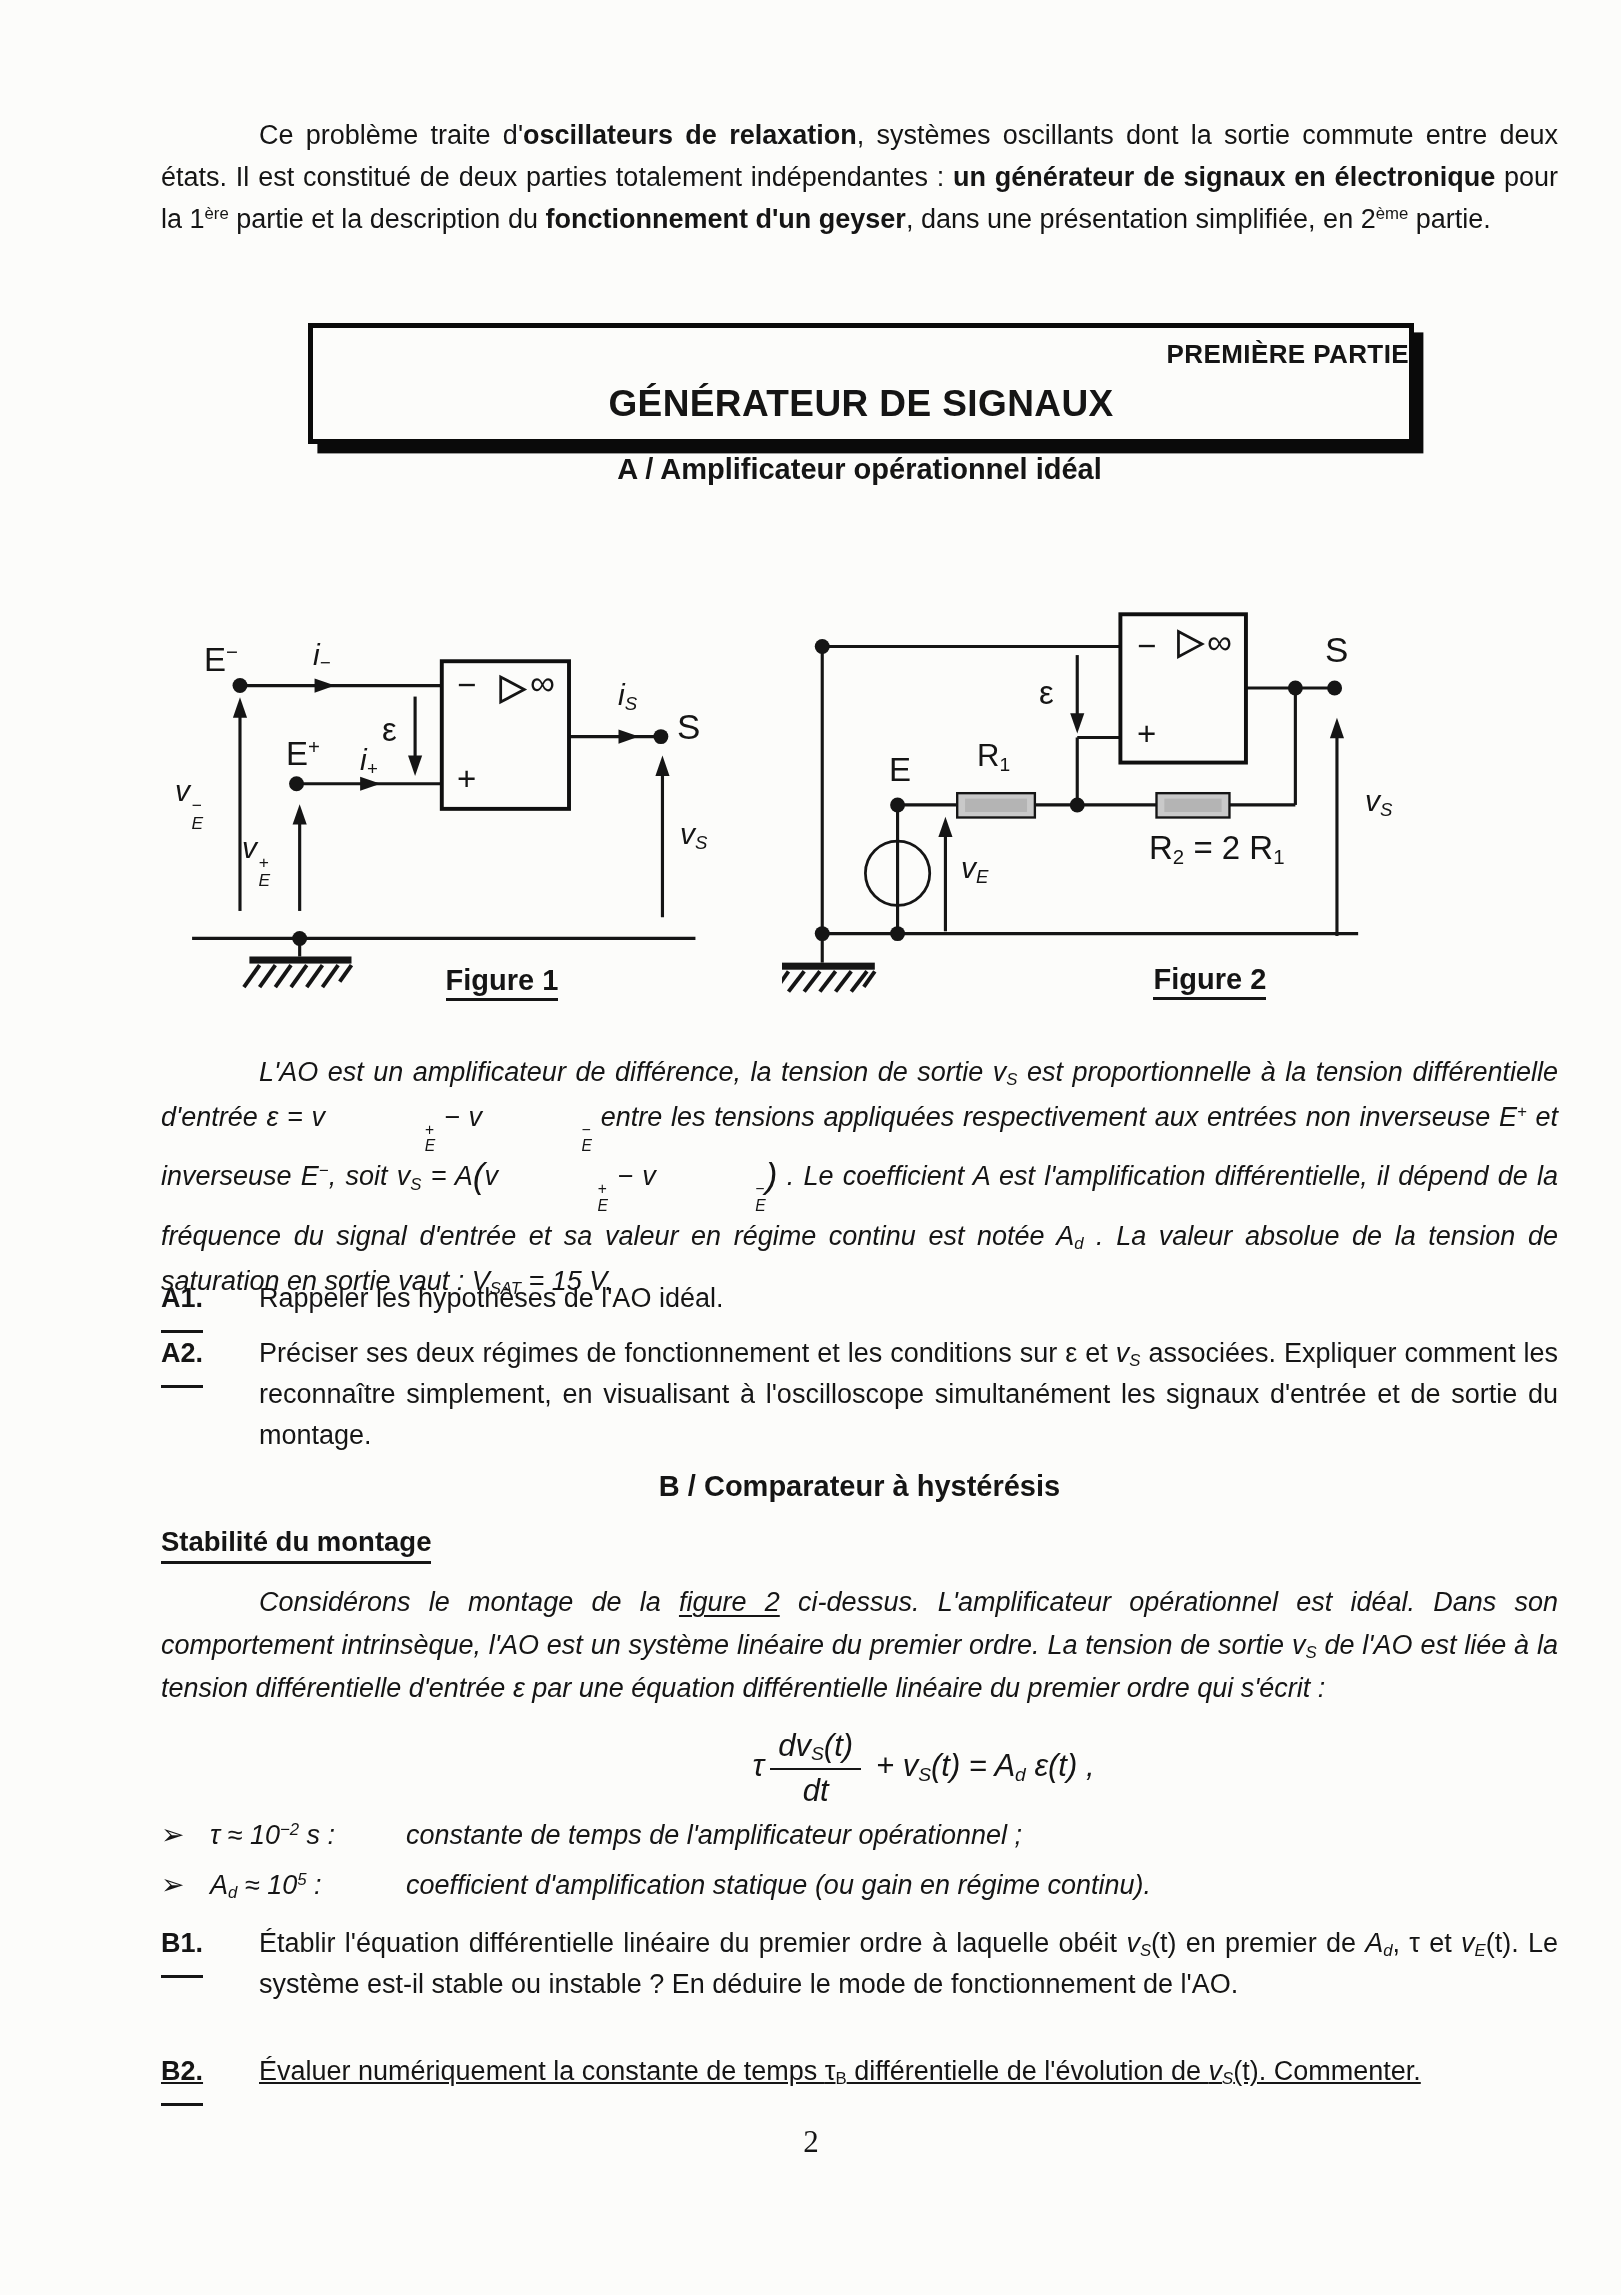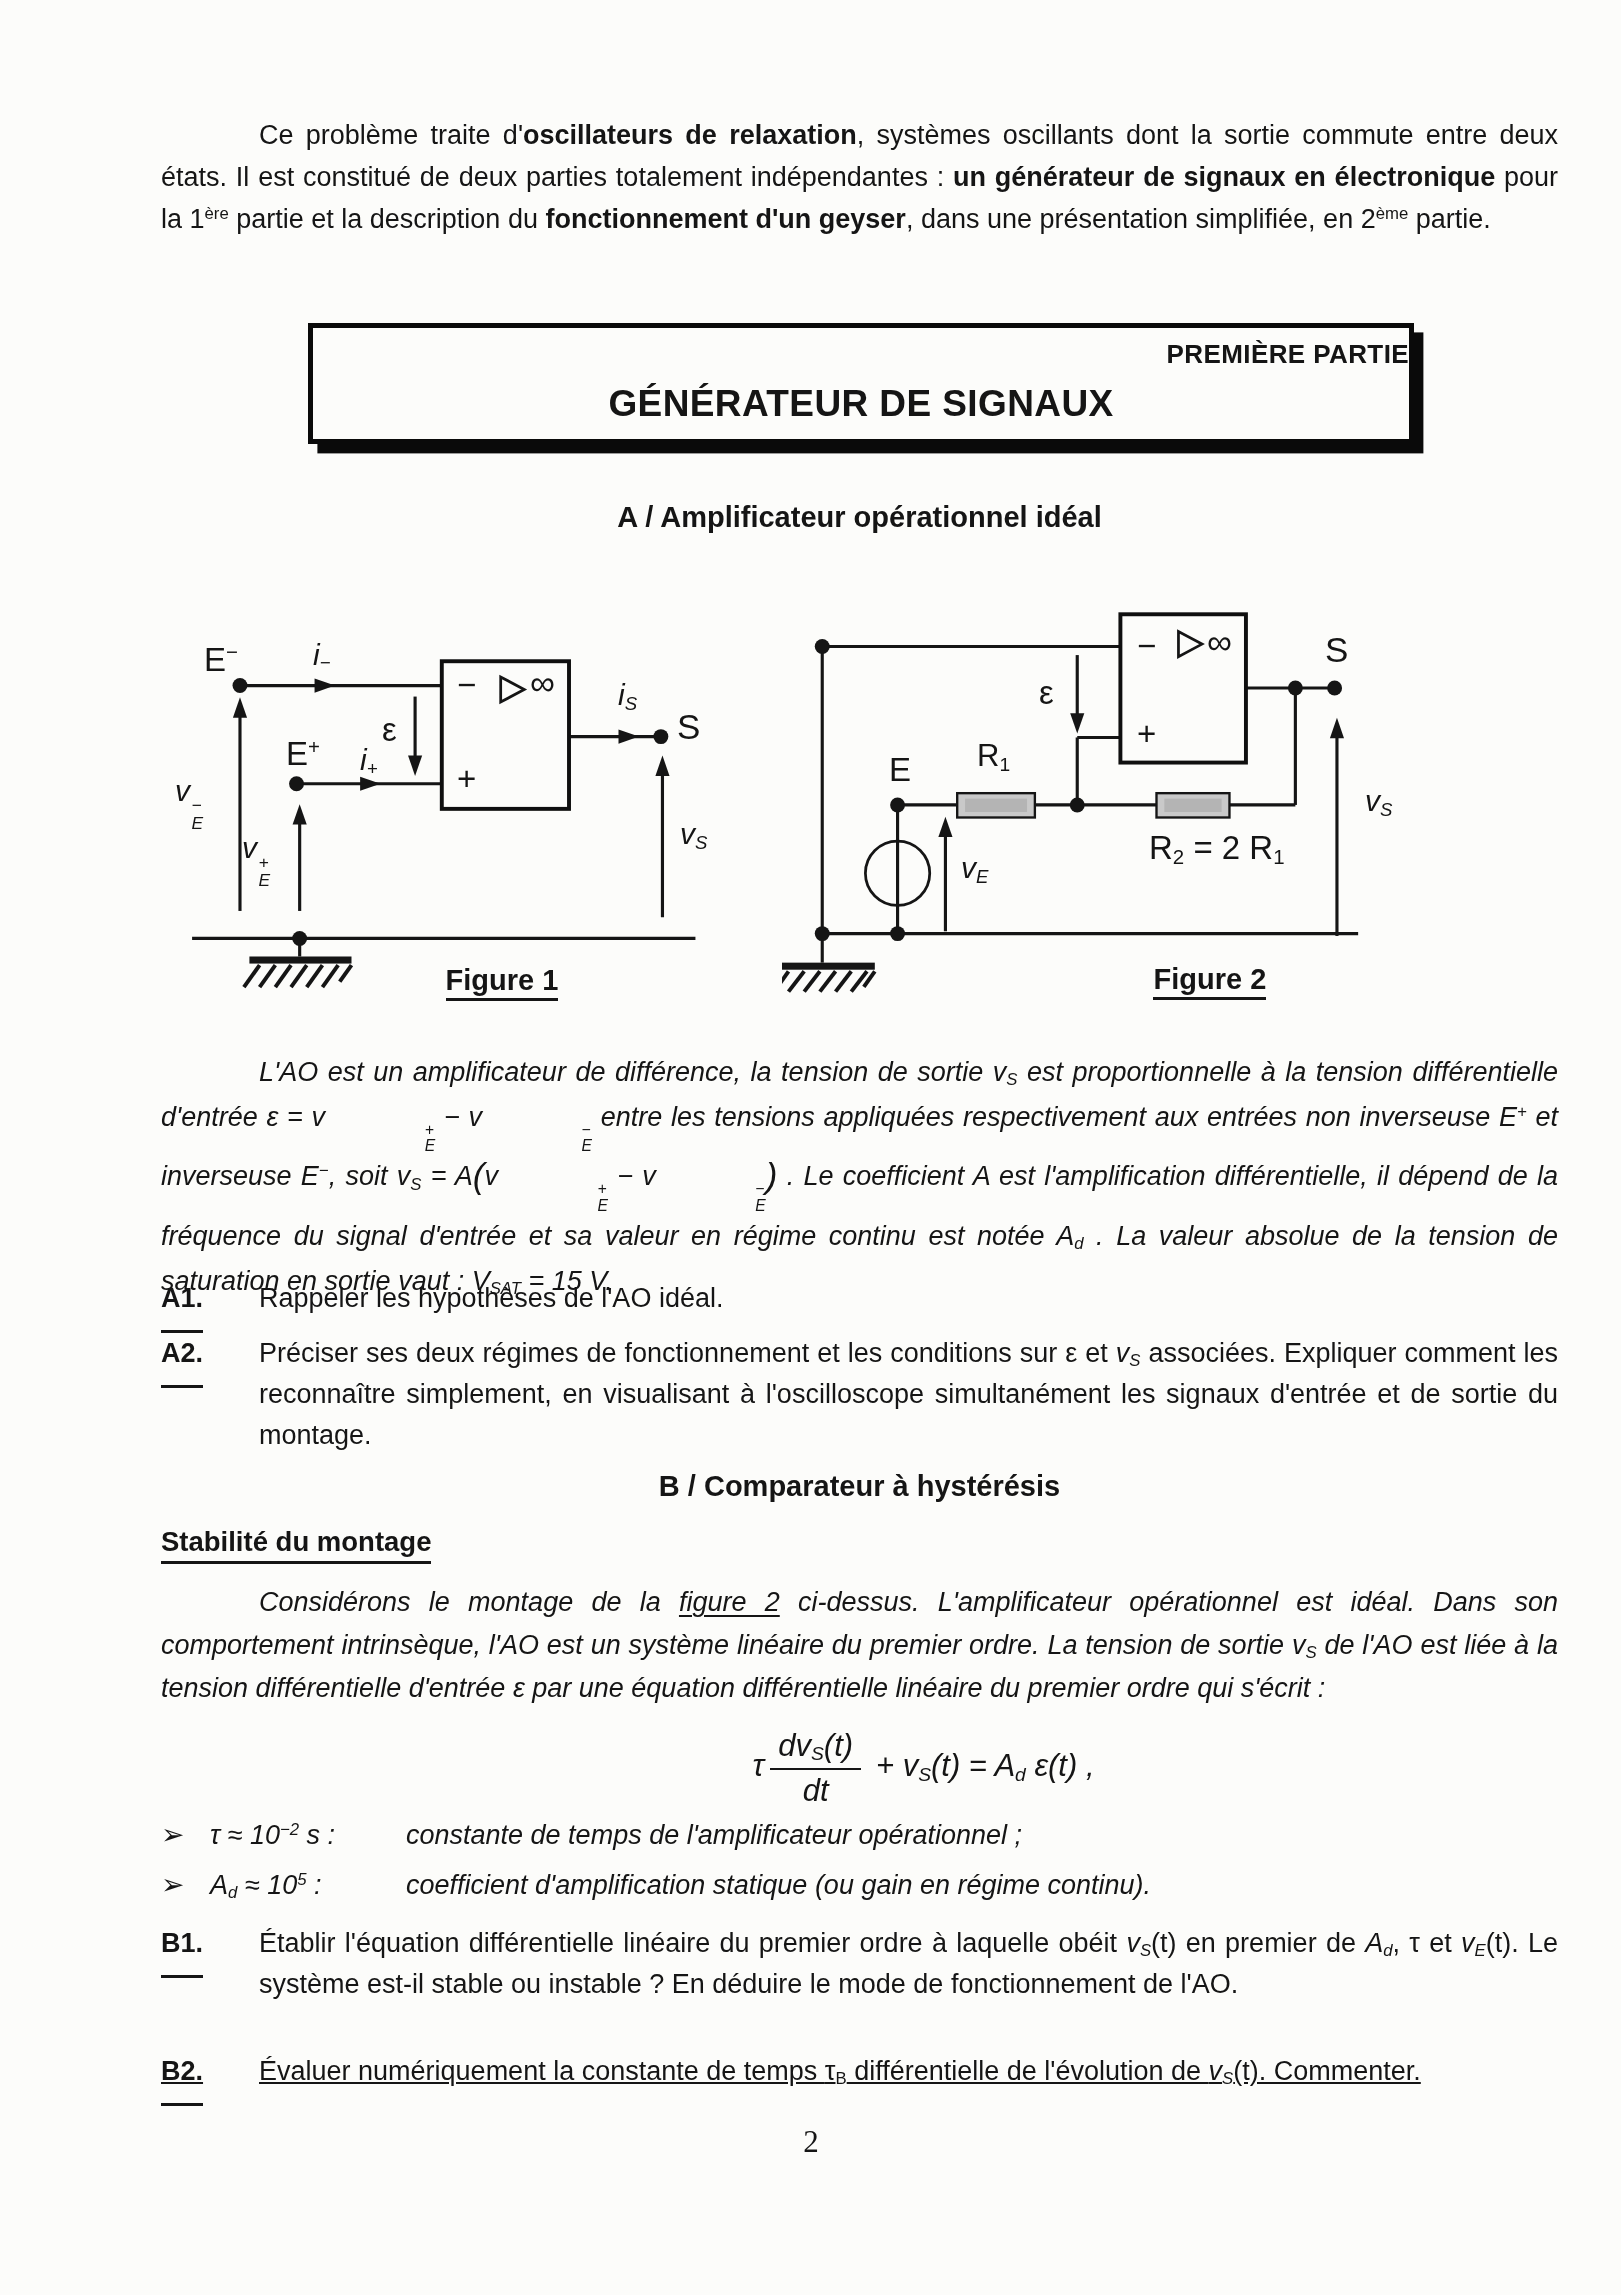--- a/index.html
+++ b/index.html
@@ -68,21 +68,21 @@
 
 <div class="page">
 
   <div class="blk body-txt just indent" style="top:114px;"><span>Ce problème traite d'</span><span class="bb">oscillateurs de relaxation</span><span>, systèmes oscillants dont la sortie commute entre deux états. Il est constitué de deux parties totalement indépendantes : </span><span class="bb">un générateur de signaux en électronique</span><span> pour la 1</span><span><sup>ère</sup></span><span> partie et la description du </span><span class="bb">fonctionnement d'un geyser</span><span>, dans une présentation simplifiée, en 2</span><span><sup>ème</sup></span><span> partie.</span></div>
 
   <div class="part-box">
     <div class="l1">PREMIÈRE PARTIE</div>
     <div class="l2">GÉNÉRATEUR DE SIGNAUX</div>
   </div>
 
-  <div class="heading" style="top:501px;">A / Amplificateur opérationnel idéal</div>
+  <div class="heading" style="top:453px;">A / Amplificateur opérationnel idéal</div>
 
 
   <div class="fig" style="left:90px;top:636px;width:746px;height:385px;">
     <svg width="746" height="385" viewBox="0 0 950 490">
       <g stroke="#151515" stroke-width="4" fill="none">
         <line x1="191" y1="63" x2="448" y2="63"></line>
         <line x1="263" y1="188" x2="448" y2="188"></line>
         <line x1="610" y1="128" x2="727" y2="128"></line>
         <line x1="191" y1="350" x2="191" y2="86"></line>
         <line x1="267" y1="350" x2="267" y2="222"></line>

